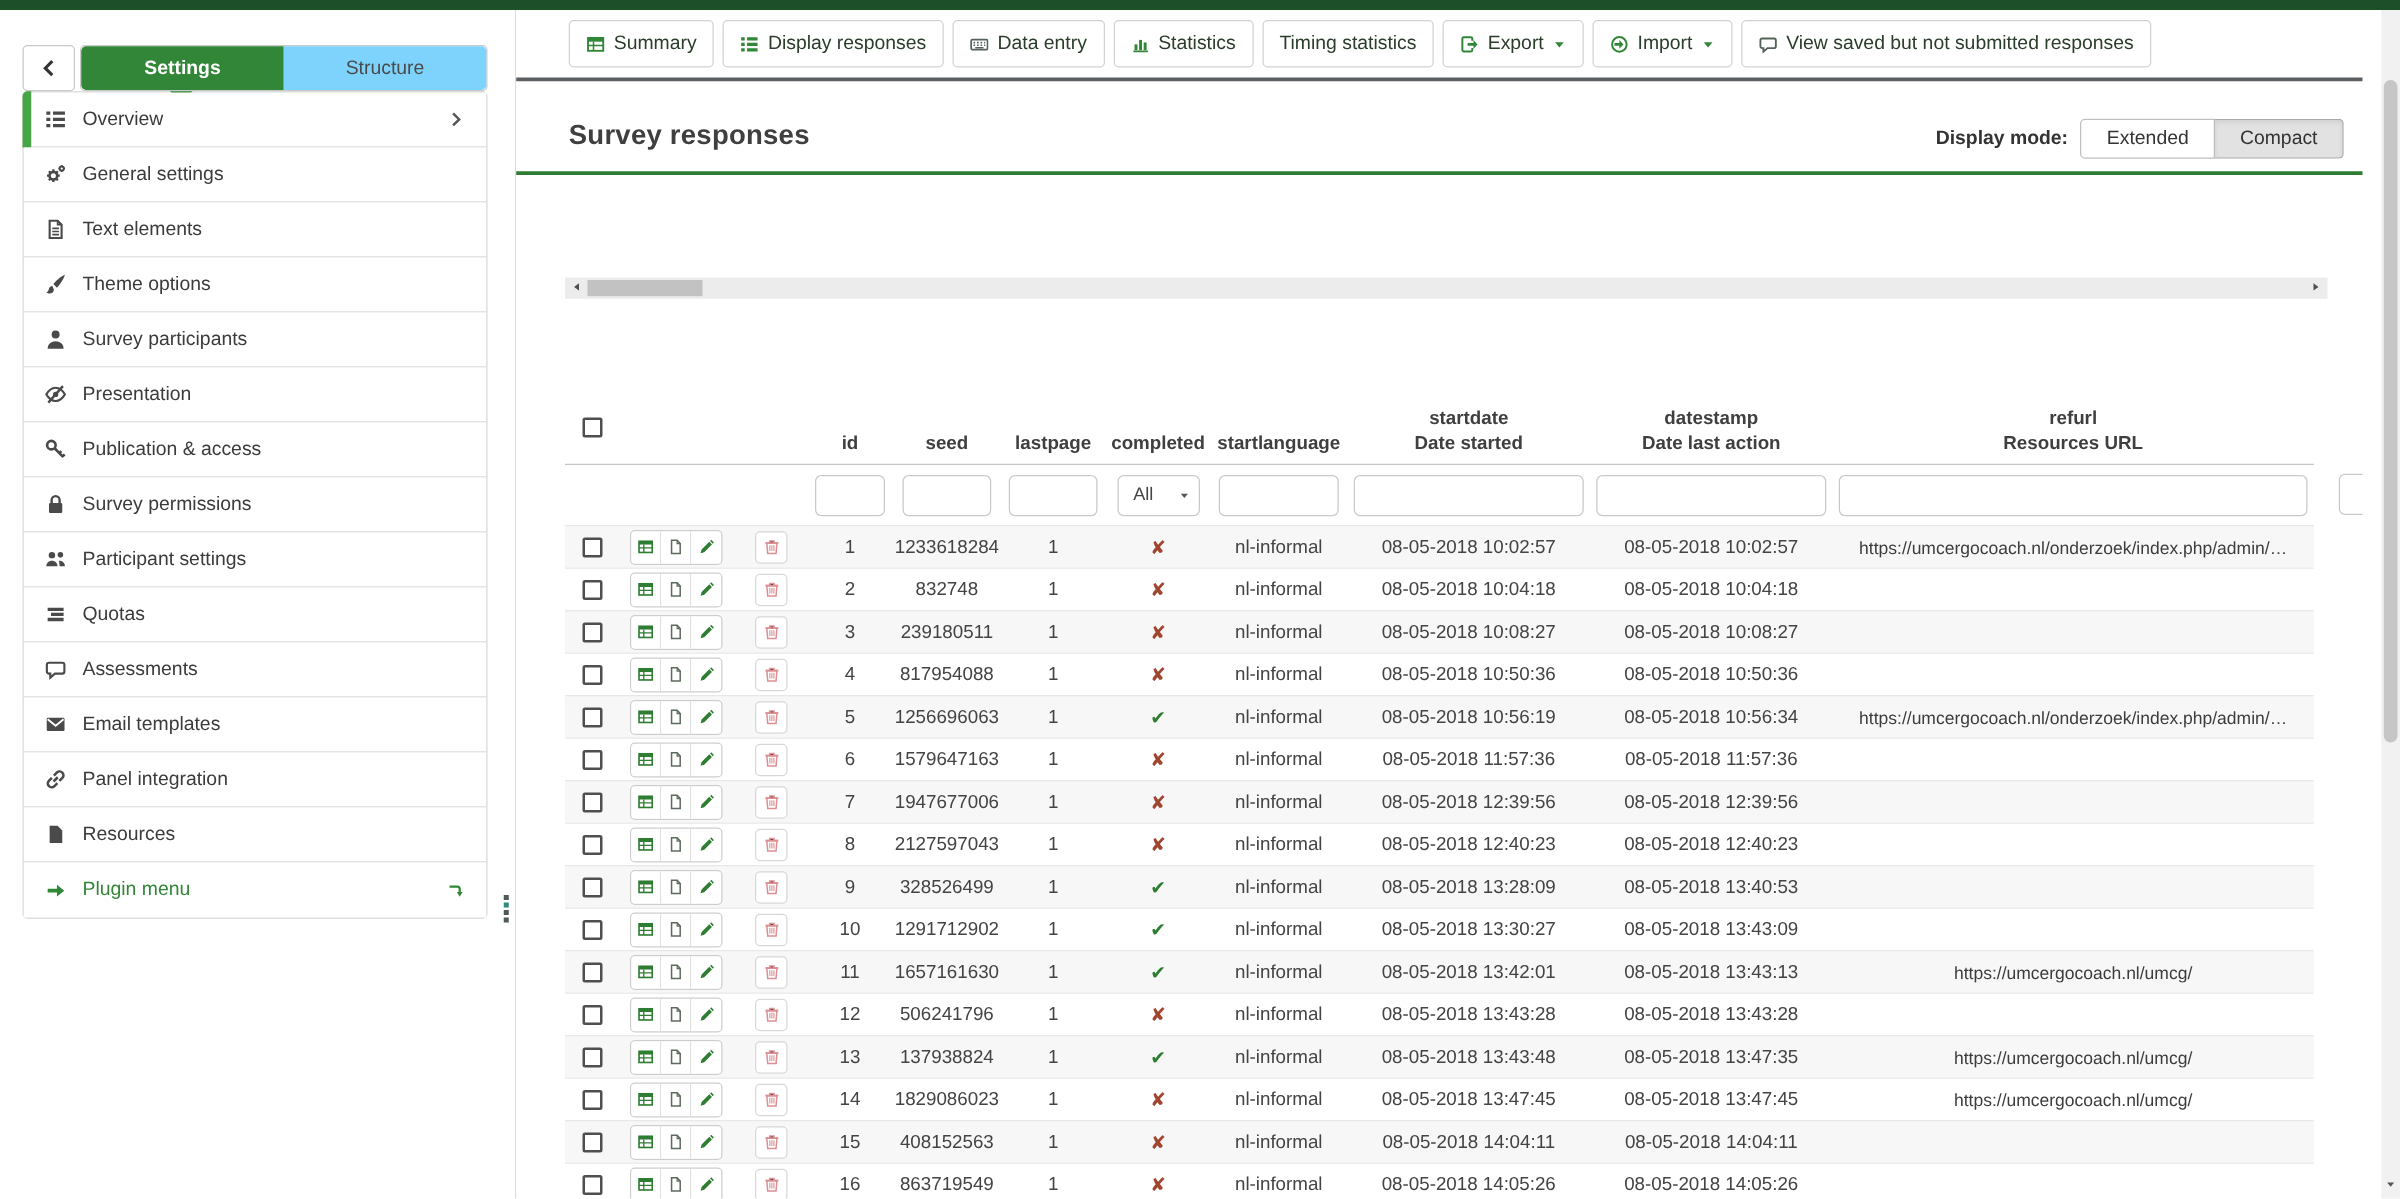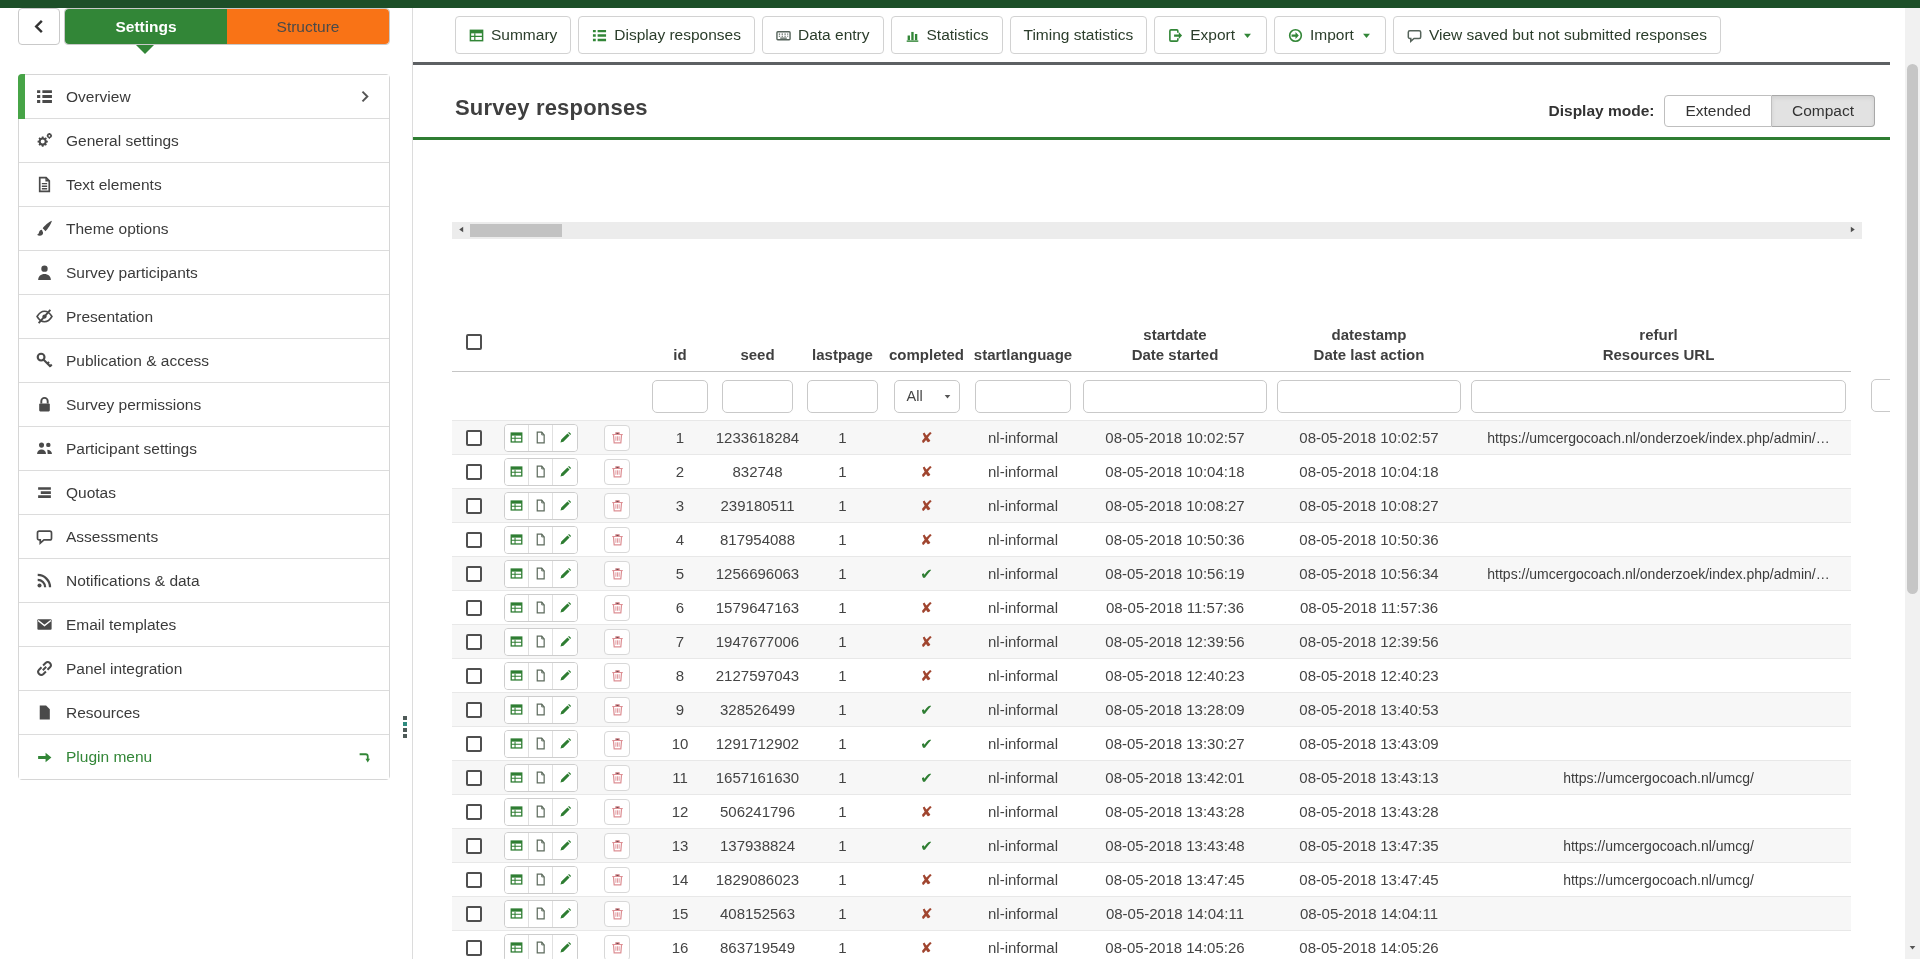--- a/index.html
+++ b/index.html
@@ -4,33 +4,33 @@
 <style>
   * { box-sizing: border-box; margin: 0; padding: 0; }
   html,body { width:1920px; height:959px; overflow:hidden; background:#fff;
     font-family:"Liberation Sans","DejaVu Sans",sans-serif; }
   #stage { position:relative; width:1920px; height:959px; background:#fff; }
 
   
   #topbar { position:absolute; left:0; top:0; width:1920px; height:8px; background:#1d4f28; }
 
   
-  #sidebar { position:absolute; left:18px; top:8px; width:372px; }
+  #sidebar { position:absolute; left:18px; top:36px; width:372px; }
   .side-nav { position:relative; display:flex; height:37px; }
   .back-btn { width:42px; height:37px; background:#fff; border:1px solid #c9c9c9; border-radius:4px;
     display:flex; align-items:center; justify-content:center; color:#333; cursor:pointer; }
   .tabs { display:flex; flex:1; margin-left:4px; border:1px solid #c9c9c9; border-radius:4px; overflow:visible; height:37px; }
   .tab { flex:1; display:flex; align-items:center; justify-content:center; font-size:15.5px; color:#4a4a4a;
-    background:#f97316; cursor:pointer; position:relative; }
+    background:#7dd3fc; cursor:pointer; position:relative; }
   .tab.active { background:#328637; color:#fff; font-weight:bold; border-radius:4px 0 0 4px; }
   .tab:last-child { border-radius:0 4px 4px 0; }
   #tab-pointer { position:absolute; left:118px; top:37px; width:0; height:0;
     border-left:9px solid transparent; border-right:9px solid transparent; border-top:9px solid #328637; }
 
-  #sidebar-menu { list-style:none; margin-top:29px; border:1px solid #d6d6d6; border-radius:4px; background:#e5e5e5; }
+  #sidebar-menu { list-style:none; border:1px solid #d6d6d6; border-radius:4px; background:#e5e5e5; }
   .menu-item { position:relative; height:44px; display:flex; align-items:center; padding-left:17px;
     border-bottom:1px solid #dcdcdc; font-size:15.5px; color:#3b3b3b; cursor:pointer; background:#fff; }
   .menu-item:last-child { border-bottom:none; }
   .menu-item .ic { color:#4a4a4a; margin-right:13px; flex:none; }
   .menu-item .label { flex:1; }
   .menu-item .trail { margin-right:18px; color:#555; }
   .menu-item.active .abar { position:absolute; left:-1px; top:-1px; bottom:-1px; width:7px; background:#47a447;
     border-radius:4px 0 0 0; }
   .menu-item.green, .menu-item.green .ic, .menu-item.green .trail { color:#328637; }
 
@@ -317,26 +317,20 @@
           <span class="label">Quotas</span>
         </li>
         <li class="menu-item">
           <svg class="ic ">
             <use href="#i-comment"></use>
           </svg>
           <span class="label">Assessments</span>
         </li>
         <li class="menu-item">
           <svg class="ic ">
-            <use href="#i-rss"></use>
-          </svg>
-          <span class="label">Notifications &amp; data</span>
-        </li>
-        <li class="menu-item">
-          <svg class="ic ">
             <use href="#i-envelope"></use>
           </svg>
           <span class="label">Email templates</span>
         </li>
         <li class="menu-item">
           <svg class="ic ">
             <use href="#i-link"></use>
           </svg>
           <span class="label">Panel integration</span>
         </li>

